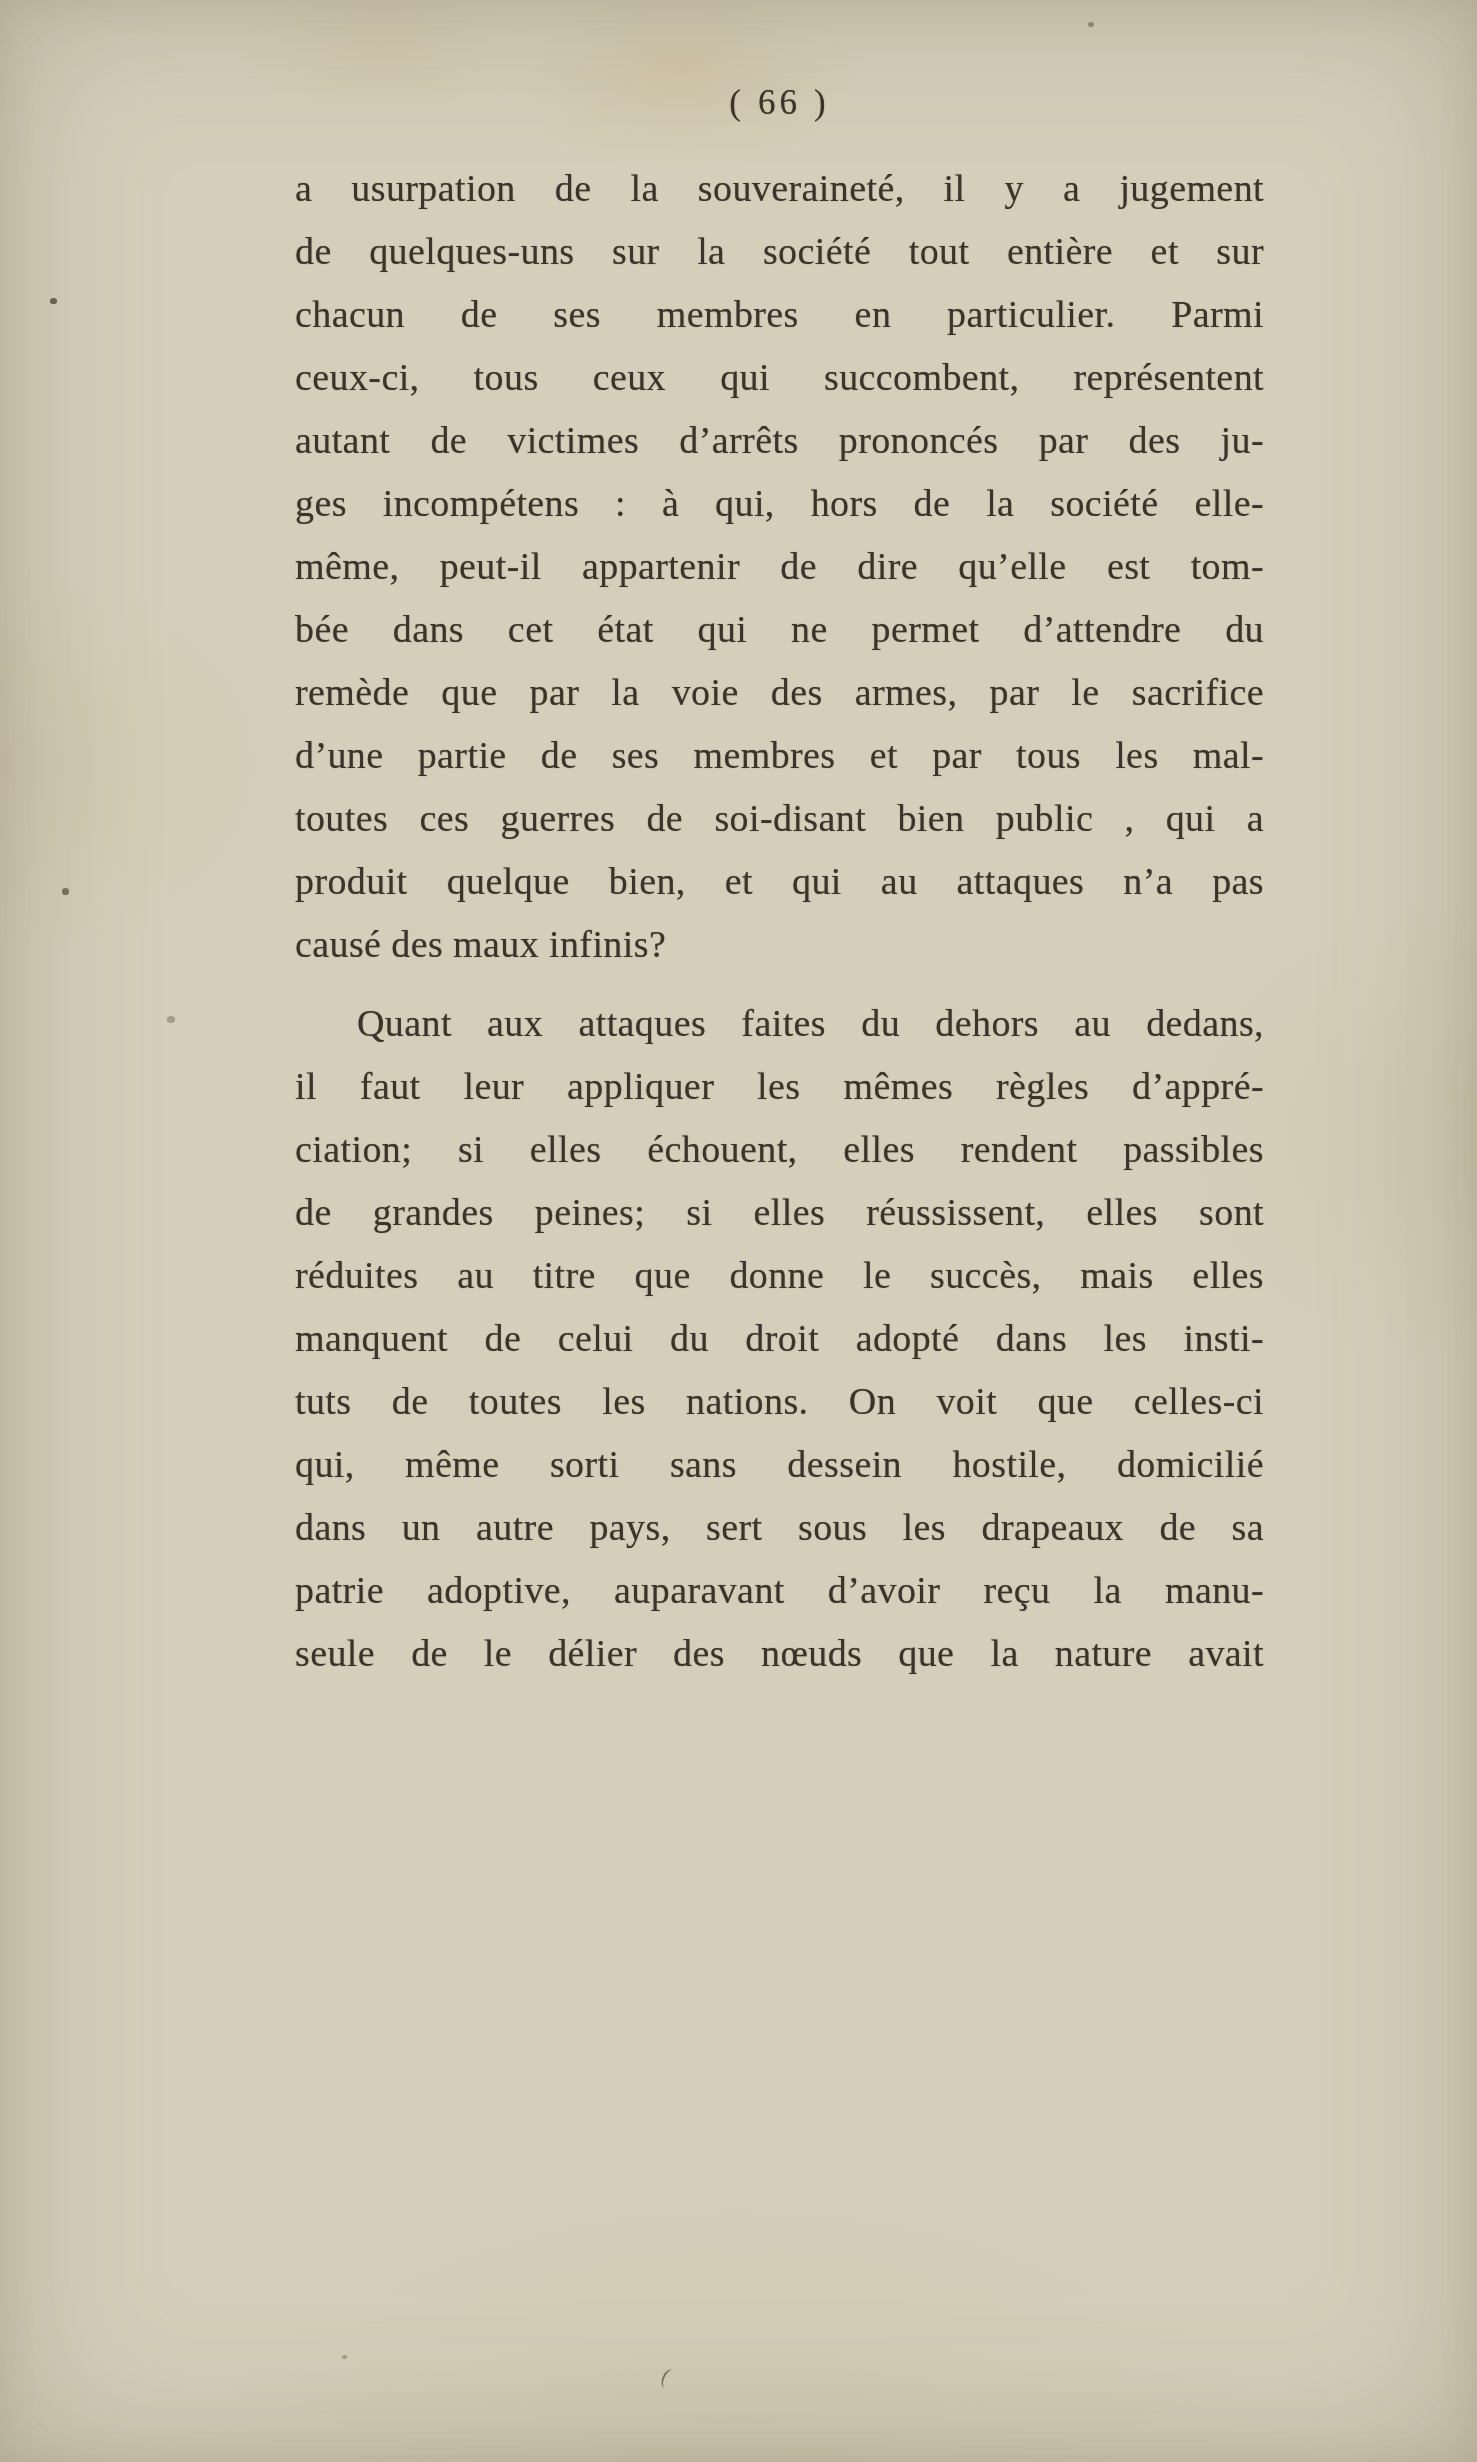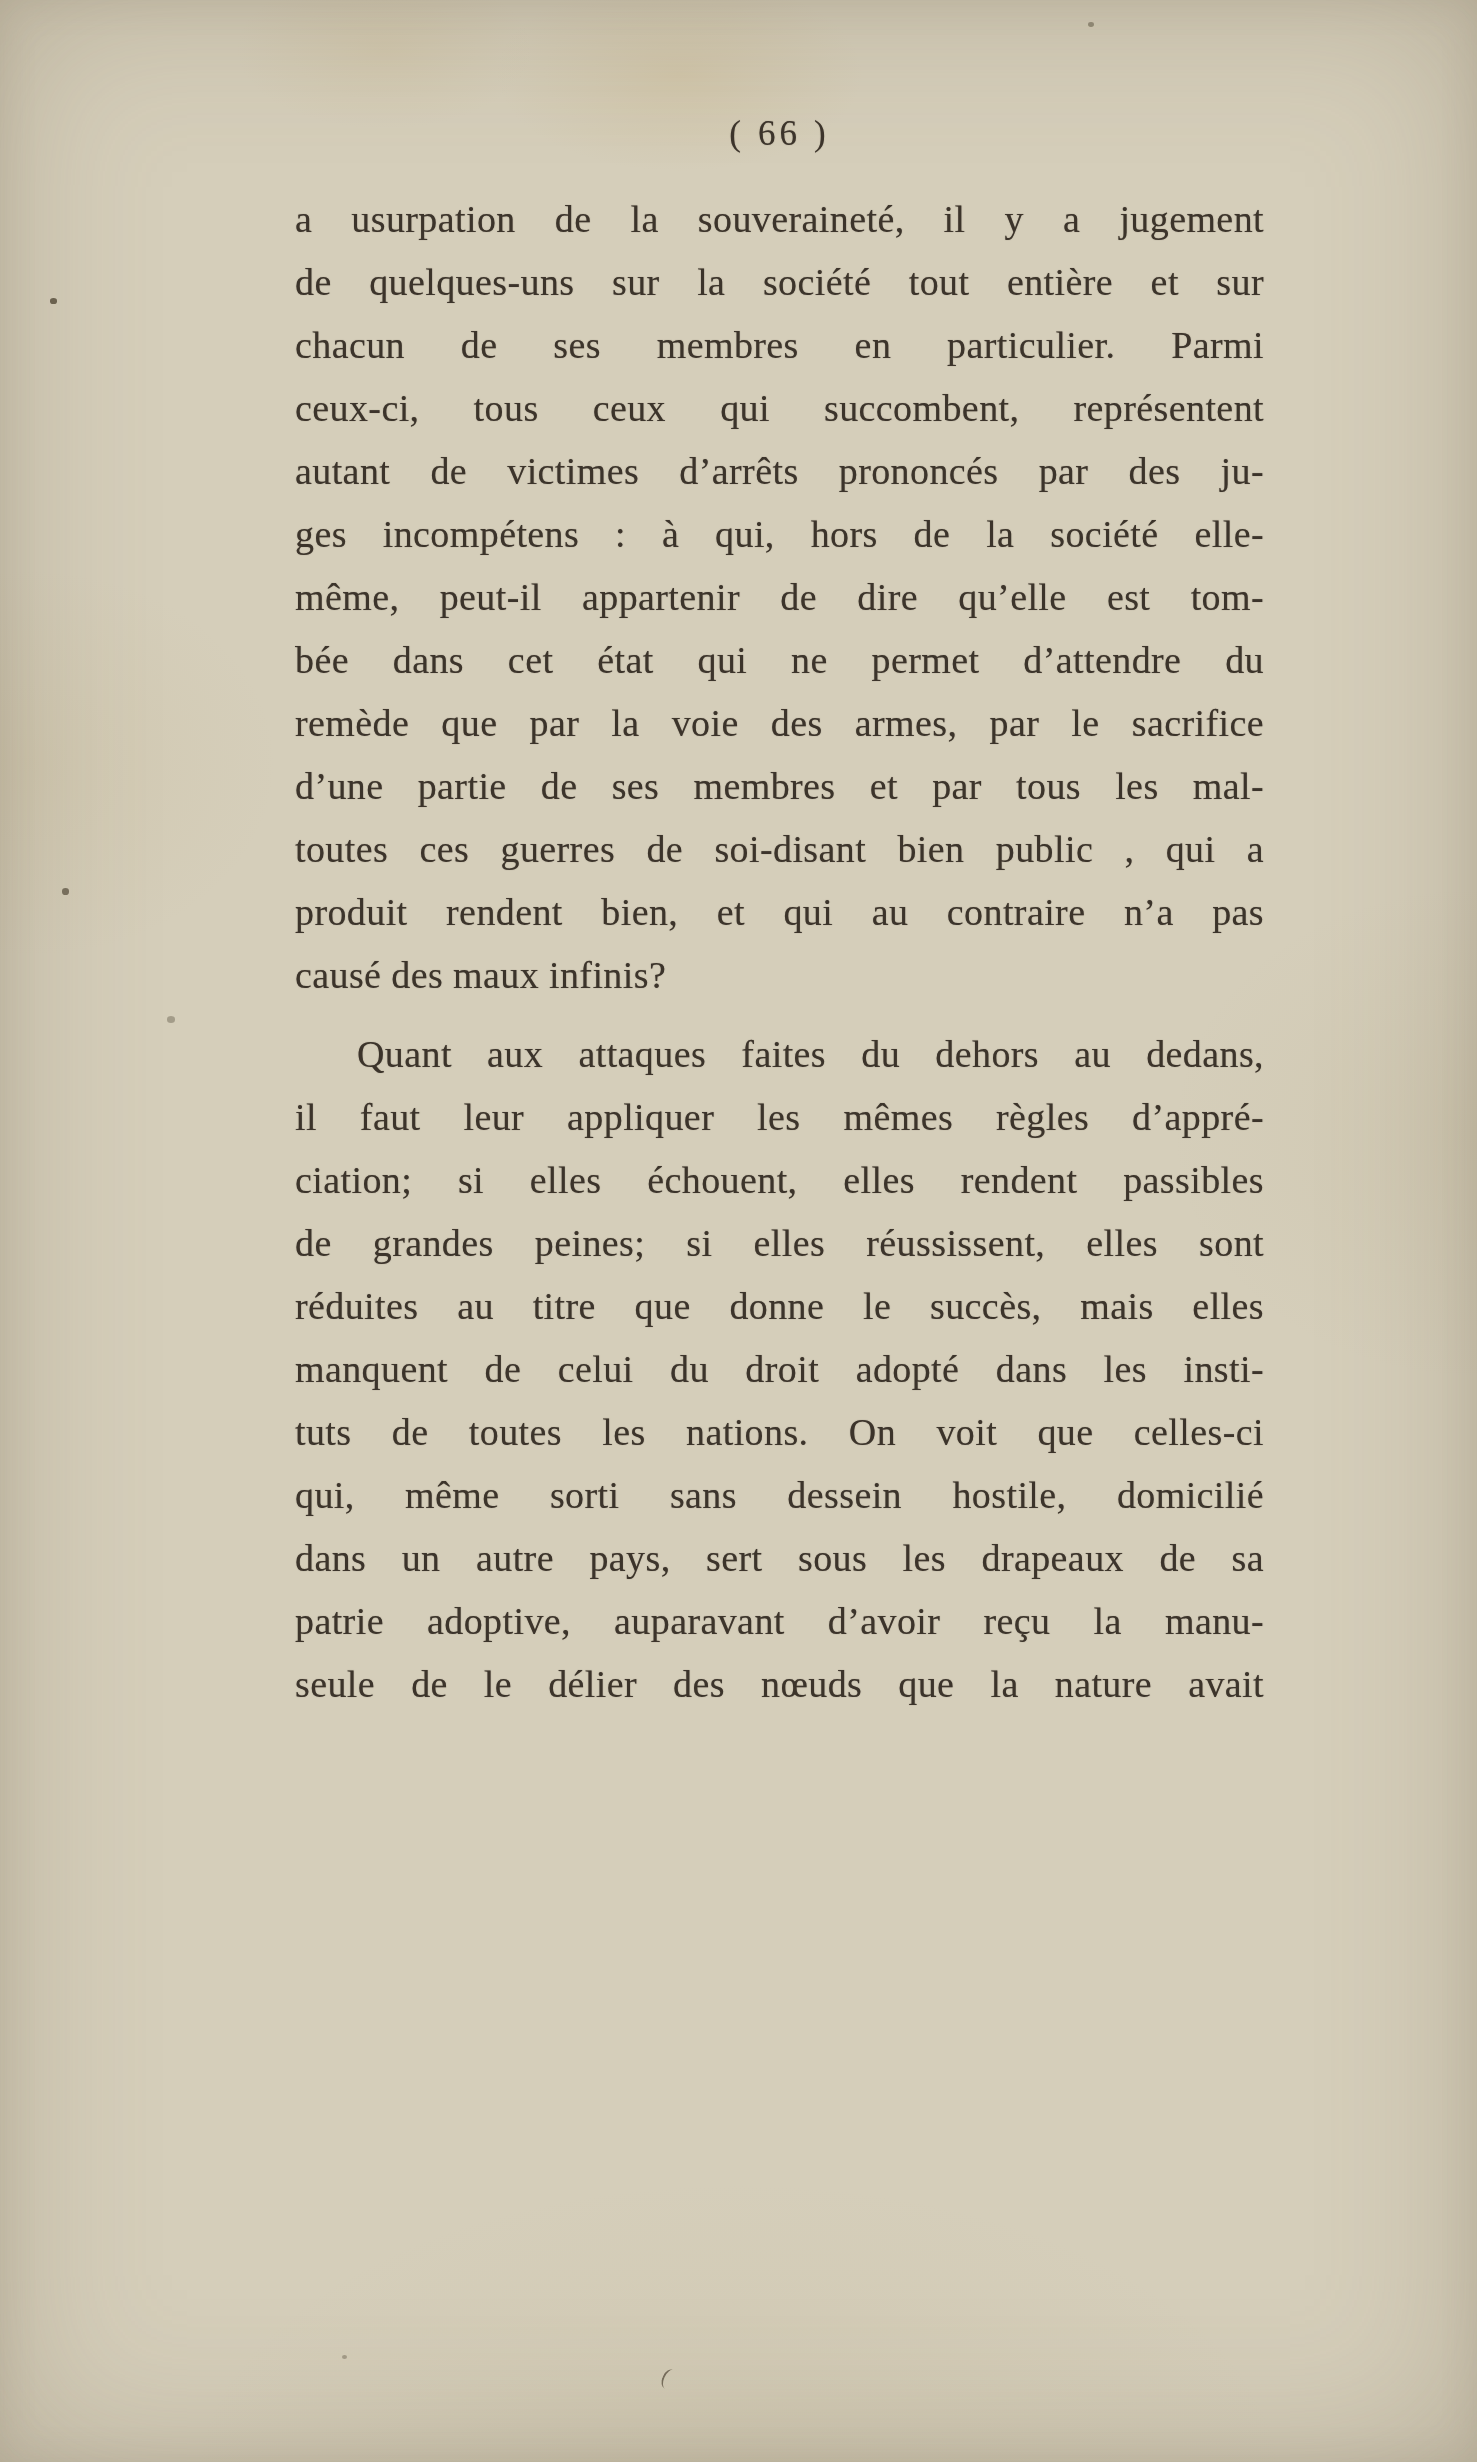--- a/index.html
+++ b/index.html
@@ -15,21 +15,21 @@
     background:
       radial-gradient(ellipse 263px 140px at 46% 3%, rgba(193,166,110,0.20), transparent 70%),
       radial-gradient(ellipse 213px 115px at 26% 2%, rgba(193,166,110,0.14), transparent 70%),
       radial-gradient(ellipse 345px 271px at 2% 31%, rgba(182,162,116,0.12), transparent 72%),
       radial-gradient(ellipse 427px 345px at 100% 46%, rgba(163,148,108,0.10), transparent 72%),
       radial-gradient(ellipse 739px 410px at 50% 101%, rgba(170,156,116,0.10), transparent 75%),
       #d5ceba;
     box-shadow: inset 0 0 156px rgba(112,101,76,0.30), inset 0 0 38px rgba(112,101,76,0.14);
   }
   .pagenum {
-    padding-top: 114px;
+    padding-top: 83px;
     margin-left: 279px;
     width: 1001px;
     text-align: center;
     font-size: 35px;
     letter-spacing: 4.1px;
     color: #3c342b;
     text-shadow: 0 0 1px rgba(60,50,40,0.5);
   }
   .textblock {
     margin: 34px 197px 0 279px;
@@ -87,21 +87,21 @@
       <span class="line">de quelques-uns sur la société tout entière et sur</span>
       <span class="line">chacun de ses membres en particulier. Parmi</span>
       <span class="line">ceux-ci, tous ceux qui succombent, représentent</span>
       <span class="line">autant de victimes d’arrêts prononcés par des ju-</span>
       <span class="line">ges incompétens : à qui, hors de la société elle-</span>
       <span class="line">même, peut-il appartenir de dire qu’elle est tom-</span>
       <span class="line">bée dans cet état qui ne permet d’attendre du</span>
       <span class="line">remède que par la voie des armes, par le sacrifice</span>
       <span class="line">d’une partie de ses membres et par tous les mal-</span>
       <span class="line">toutes ces guerres de soi-disant bien public , qui a</span>
-      <span class="line">produit rendent bien, et qui au contraire n’a pas</span>
+      <span class="line">produit quelque bien, et qui au attaques n’a pas</span>
       <span class="line last">causé des maux infinis?</span>
     </p>
 
     <p class="para indent">
       <span class="line">Quant aux attaques faites du dehors au dedans,</span>
       <span class="line">il faut leur appliquer les mêmes règles d’appré-</span>
       <span class="line">ciation; si elles échouent, elles rendent passibles</span>
       <span class="line">de grandes peines; si elles réussissent, elles sont</span>
       <span class="line">réduites au titre que donne le succès, mais elles</span>
       <span class="line">manquent de celui du droit adopté dans les insti-</span>

